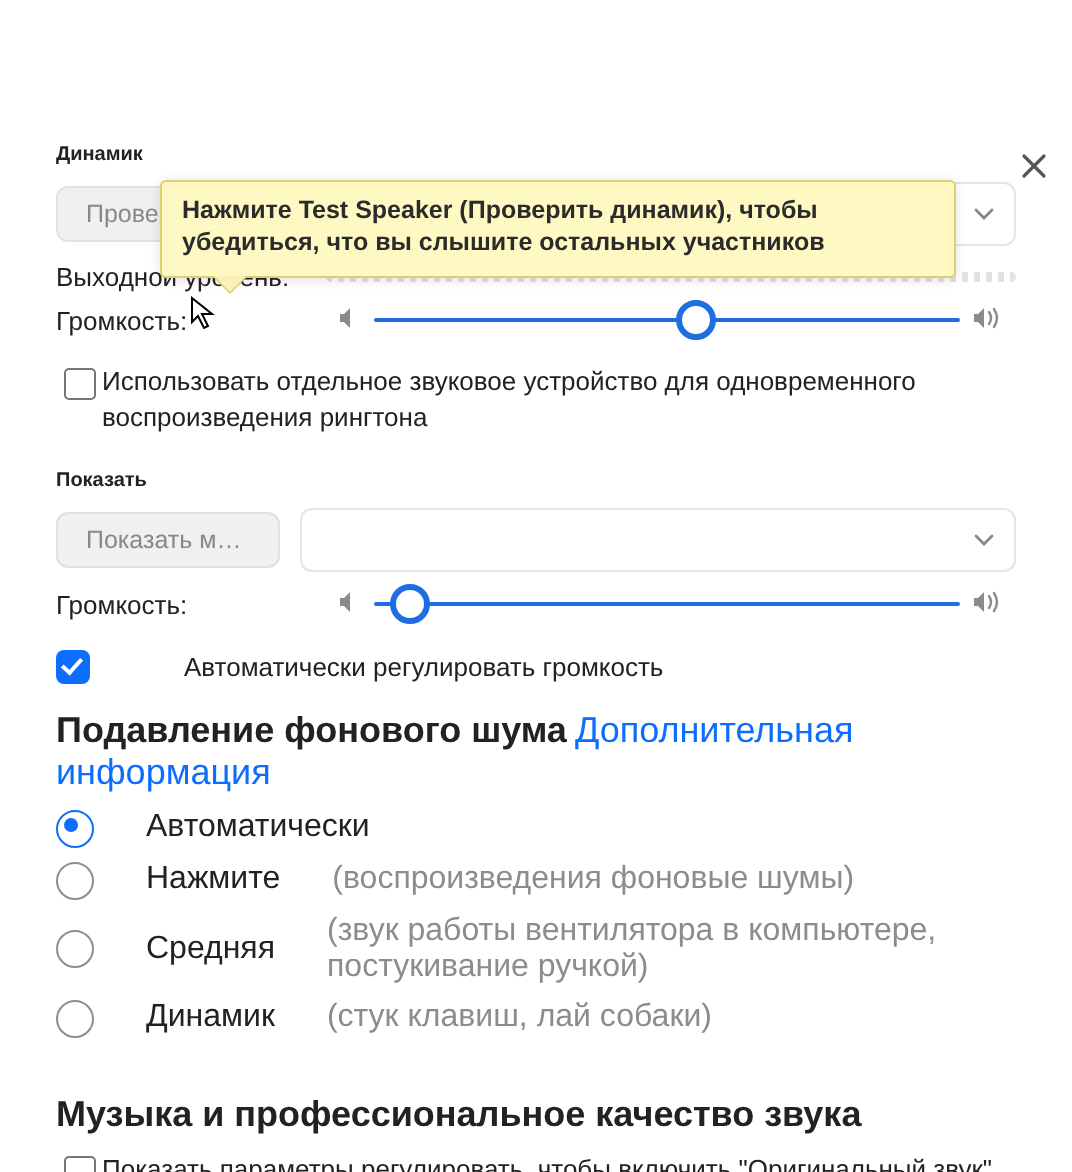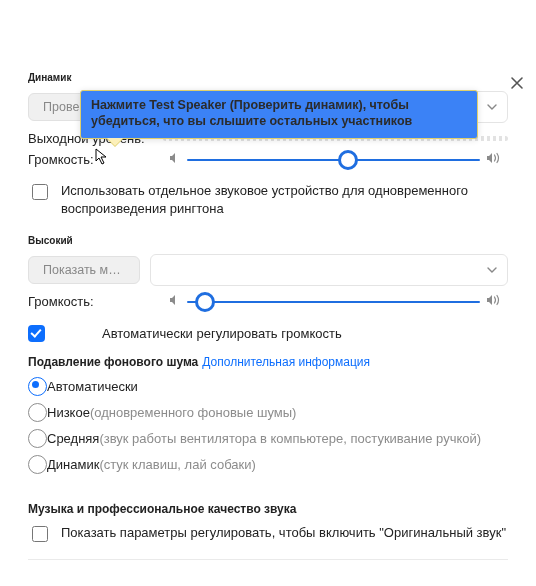--- a/index.html
+++ b/index.html
@@ -1,47 +1,47 @@
 <!DOCTYPE html>
 <html><head>
 <meta charset="utf-8">
 <style>
   html,body{margin:0;padding:0;font-family:"Segoe UI",Arial,sans-serif;font-size:13px;color:#222;background:#fff;}
   .wrap{position:relative;width:536px;height:586px;box-sizing:border-box;padding:0 28px 18px 28px;}
   .close{position:absolute;right:12px;top:4px;cursor:pointer;}
   .close svg{display:block;}
-  .tooltip{position:absolute;left:80px;top:18px;width:376px;background:#3b82f6;border:1px solid #e0cf6d;border-radius:3px;padding:6px 10px 8px 10px;box-shadow:0 1px 6px rgba(0,0,0,.12);z-index:10;}
+  .tooltip{position:absolute;left:80px;top:18px;width:376px;background:#fef9c3;border:1px solid #e0cf6d;border-radius:3px;padding:6px 10px 8px 10px;box-shadow:0 1px 6px rgba(0,0,0,.12);z-index:10;}
   .tooltip-txt{color:#2b2b2b;font-size:12.5px;font-weight:600;line-height:1.3;}
   .tooltip::after{content:"";position:absolute;left:26px;bottom:-8px;border:8px solid transparent;border-top-color:#fcf0ba;border-bottom:none;}
   .tooltip::before{content:"";position:absolute;left:25px;bottom:-9px;border:9px solid transparent;border-top-color:#e0cf6d;border-bottom:none;}
   .cursor{position:absolute;left:95px;top:76px;z-index:15;}
   .section-heading{font-weight:600;font-size:10px;margin-top:18px;margin-bottom:8px;}
   .first-heading{margin-top:72px;}
   .row{display:flex;align-items:center;gap:10px;margin-bottom:8px;}
   .btn-test{border:1px solid #e1e1e1;background:#f0f0f0;color:#888;border-radius:6px;padding:6px 14px;font-size:12.5px;width:112px;text-align:left;white-space:nowrap;overflow:hidden;text-overflow:ellipsis;}
   .dropdown{flex:1;border:1px solid #e4e4e4;border-radius:6px;height:30px;position:relative;}
   .dropdown .chev{position:absolute;right:10px;top:12px;}
   .chev svg{display:block;}
   .level-row{display:flex;align-items:center;margin:6px 0 4px 0;font-size:13px;}
   .level-lbl{width:135px;}
   .level-bar{flex:1;height:5px;border-radius:3px;background:repeating-linear-gradient(90deg,#e2e2e2 0,#e2e2e2 3px,#fff 3px,#fff 6px);}
-  .vol-row{display:flex;align-items:flex-start;margin:6px 0 14px 0;font-size:13px;}
+  .vol-row{display:flex;align-items:center;margin:6px 0 14px 0;font-size:13px;}
   .vol-lbl{width:135px;}
   .vol-track{flex:1;position:relative;height:16px;display:flex;align-items:center;}
   .vol-line{flex:1;height:2px;background:#1f6ee0;border-radius:2px;}
   .vol-thumb{position:absolute;top:50%;width:14px;height:14px;border-radius:50%;background:#fff;border:3px solid #1f6ee0;transform:translate(-50%,-50%);}
   .spk-icon,.spk-icon-r{color:#8b8b8b;margin:0 6px;}
-  .chk-row{display:flex;align-items:flex-start;gap:10px;margin:8px 0 14px 0;font-size:13px;}
+  .chk-row{display:flex;align-items:flex-start;margin:8px 0 14px 0;font-size:13px;}
   .chk-row input[type="checkbox"]{width:16px;height:16px;margin-top:2px;flex:none;}
   .chk-row label{line-height:1.35;}
   .chk-checked{appearance:none;width:17px;height:17px;border-radius:4px;background:#0d6efd;position:relative;flex:none;margin-top:1px;}
   .chk-checked::after{content:"";position:absolute;left:5px;top:2px;width:4px;height:8px;border:solid #fff;border-width:0 2px 2px 0;transform:rotate(42deg);}
-  .sub-heading{font-weight:600;font-size:12px;margin:12px 0 8px 0;}
+  .sub-heading{font-weight:600;font-size:18px;margin:12px 0 8px 0;}
   .link{color:#0d6efd;text-decoration:none;font-weight:400;margin-left:4px;}
-  .radio-row{display:flex;align-items:center;gap:0;margin:7px 0;font-size:13px;}
+  .radio-row{display:flex;align-items:center;gap:26px;margin:7px 0;font-size:16px;}
   .radio{appearance:none;width:17px;height:17px;border:1.5px solid #8e8e8e;border-radius:50%;position:relative;flex:none;}
   .radio.checked{border-color:#0d6efd;}
   .radio.checked::after{content:"";position:absolute;left:3px;top:3px;width:7px;height:7px;background:#0d6efd;border-radius:50%;}
   .muted{color:#8c8c8c;}
   .hr{border:none;border-top:1px solid #eaeaea;margin:14px 0 12px 0;}
 </style>
 </head>
 <body>
 
 <div class="wrap">
@@ -87,21 +87,21 @@
     <span class="spk-icon-r"><svg width="16" height="12" viewBox="0 0 16 12">
           <path d="M1 4 L3 4 L6 1 L6 11 L3 8 L1 8 Z" fill="#8b8b8b"></path>
           <path d="M8.5 3 Q10.5 6 8.5 9 M11 1.5 Q14 6 11 10.5" stroke="#8b8b8b" stroke-width="1.2" fill="none" stroke-linecap="round"></path>
         </svg></span>
   </div>
   <div class="chk-row">
     <input type="checkbox" style="">
     <label>Использовать отдельное звуковое устройство для одновременного воспроизведения рингтона</label>
   </div>
 
-  <div class="section-heading">Высокий</div>
+  <div class="section-heading">Показать</div>
   <div class="row">
     <button class="btn-test">Показать м…</button>
     <div class="dropdown">
       <span class="chev">
           <svg width="10" height="6" viewBox="0 0 10 6">
             <path d="M1 1 L5 5 L9 1" stroke="#888" stroke-width="1.4" fill="none" stroke-linecap="round"></path>
           </svg>
         </span>
     </div>
   </div>
@@ -127,22 +127,22 @@
   <div class="sub-heading">
     <span>Подавление фонового шума</span><a class="link">Дополнительная информация</a>
   </div>
   <div id="noise-opts">
       <div class="radio-row">
         <span class="radio checked"></span>
         <span>Автоматически</span>
       </div>
       <div class="radio-row">
         <span class="radio"></span>
-        <span>Низкое</span>
-        <span class="muted"> (одновременного фоновые шумы)</span>
+        <span>Нажмите</span>
+        <span class="muted"> (воспроизведения фоновые шумы)</span>
       </div>
       <div class="radio-row">
         <span class="radio"></span>
         <span>Средняя</span>
         <span class="muted"> (звук работы вентилятора в компьютере, постукивание ручкой)</span>
       </div>
       <div class="radio-row">
         <span class="radio"></span>
         <span>Динамик</span>
         <span class="muted"> (стук клавиш, лай собаки)</span>

